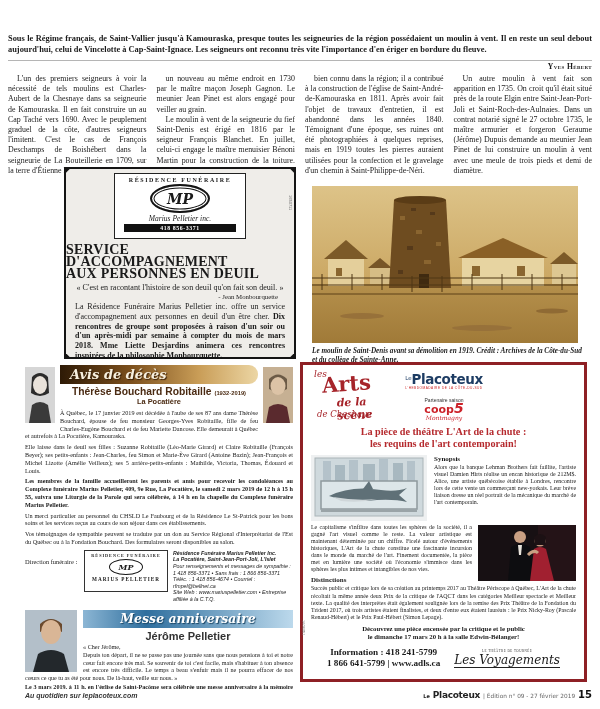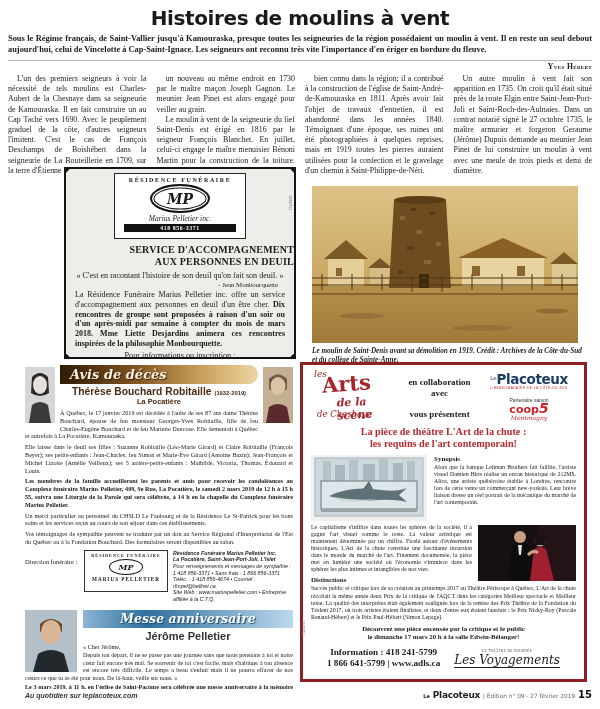--- a/index.html
+++ b/index.html
@@ -28,21 +28,21 @@
   .fad-logo{width:132px;height:66px;margin:4px auto 0;background:#fff;border:1px solid #222;
             text-align:center;box-sizing:border-box;}
   .fad-arc{font-size:6px;letter-spacing:1.6px;padding-top:3px;font-weight:600;}
   .fad-oval{width:56px;height:25px;border:2px solid #141414;border-radius:50%;margin:1px auto;
             box-shadow:inset 0 0 0 1.5px #fff,inset 0 0 0 2.5px #141414;
             display:flex;align-items:center;justify-content:center;
             font-style:italic;font-size:14px;font-weight:700;font-family:"DejaVu Serif",serif;}
   .fad-script{font-style:italic;font-size:7.5px;margin-top:0;}
   .fad-phone{background:#111;color:#fff;font-size:5.8px;width:86%;margin:1px auto 0;padding:1px 0;
              font-weight:700;letter-spacing:.6px;}
-  .fad-h{font-size:10px;font-weight:700;text-align:right;margin-top:5px;line-height:12px;letter-spacing:.2px;}
+  .fad-h{font-size:14px;font-weight:700;text-align:left;margin-top:5px;line-height:12px;letter-spacing:.2px;}
   .fad-q{font-size:8.1px;text-align:center;margin-top:3px;padding:0 6px;}
   .fad-qa{font-size:6.8px;text-align:right;padding-right:16px;margin-top:1px;}
   .fad-body{font-size:8px;line-height:9.8px;text-align:justify;padding:0 9px;margin-top:2px;}
   .fad-info{text-align:center;font-size:8.2px;margin-top:2px;}
   .fad-code{position:absolute;right:1px;top:26px;writing-mode:vertical-rl;font-size:4px;color:#666;
             font-family:"Liberation Sans",sans-serif;}
 
   
   .photo{position:absolute;left:312px;top:186px;width:266px;height:157px;}
   .photo svg{display:block;width:100%;height:100%;}
@@ -138,21 +138,20 @@
   .fr-le{font-size:5px;font-weight:700;color:#222;}
   .fr-brand{font-size:9px;font-weight:700;color:#222;letter-spacing:-0.3px;}
   .fr-ed{font-size:5.8px;color:#666;}
   .fr-pg{font-size:10px;font-weight:700;color:#111;}
 </style>
 </head>
 <body>
 
 <div class="page">
 
-  <h1 class="title">Histoires de moulins à vent</h1>
   <p class="lede">Sous le Régime français, de Saint-Vallier jusqu'à Kamouraska, presque toutes les seigneuries de la région possédaient un moulin à vent. Il en reste un seul debout aujourd'hui, celui de Vincelotte à Cap-Saint-Ignace. Les seigneurs ont reconnu très vite l'importance d'en ériger en bordure du fleuve.</p>
   <div class="rule"></div>
   <div class="byline">Yves Hébert</div>
 
   <div class="cols">
     <div class="col">
       <p>L'un des premiers seigneurs à voir la nécessité de tels moulins est Charles-Aubert de la Chesnaye dans sa seigneurie de Kamouraska. Il en fait construire un au Cap Taché vers 1690. Avec le peuplement graduel de la côte, d'autres seigneurs l'imitent. C'est le cas de François Deschamps de Boishébert dans la seigneurie de La Bouteillerie en 1709, sur la terre d'Étienne Bouchard. Il en fait ériger</p>
     </div>
     <div class="col">
       <p>un nouveau au même endroit en 1730 par le maître maçon Joseph Gagnon. Le meunier Jean Pinet est alors engagé pour veiller au grain.</p>
@@ -310,25 +309,20 @@
     </div>
   </div>
 
   <div class="arts">
     <div class="arts-head">
       <div class="a-logo">
         <span class="al-les">les</span>
         <span class="al-arts">Arts</span>
         <span class="al-l3">de la scène</span>
         <span class="al-l4">de Chesnaye</span>
-      </div>
-      <div class="a-mid">
-        <div>en collaboration</div>
-        <div>avec</div>
-        <div class="vp">vous présentent</div>
       </div>
       <div class="a-right">
         <div class="plc">
           <span class="le">Le</span><span class="nm">Placoteux</span>
         </div>
         <div class="plc-sub">L'HEBDOMADAIRE DE LA CÔTE-DU-SUD</div>
         <div class="psn">Partenaire saison</div>
         <div class="coop">
           <span>coop</span><span class="c5">5</span>
         </div>

